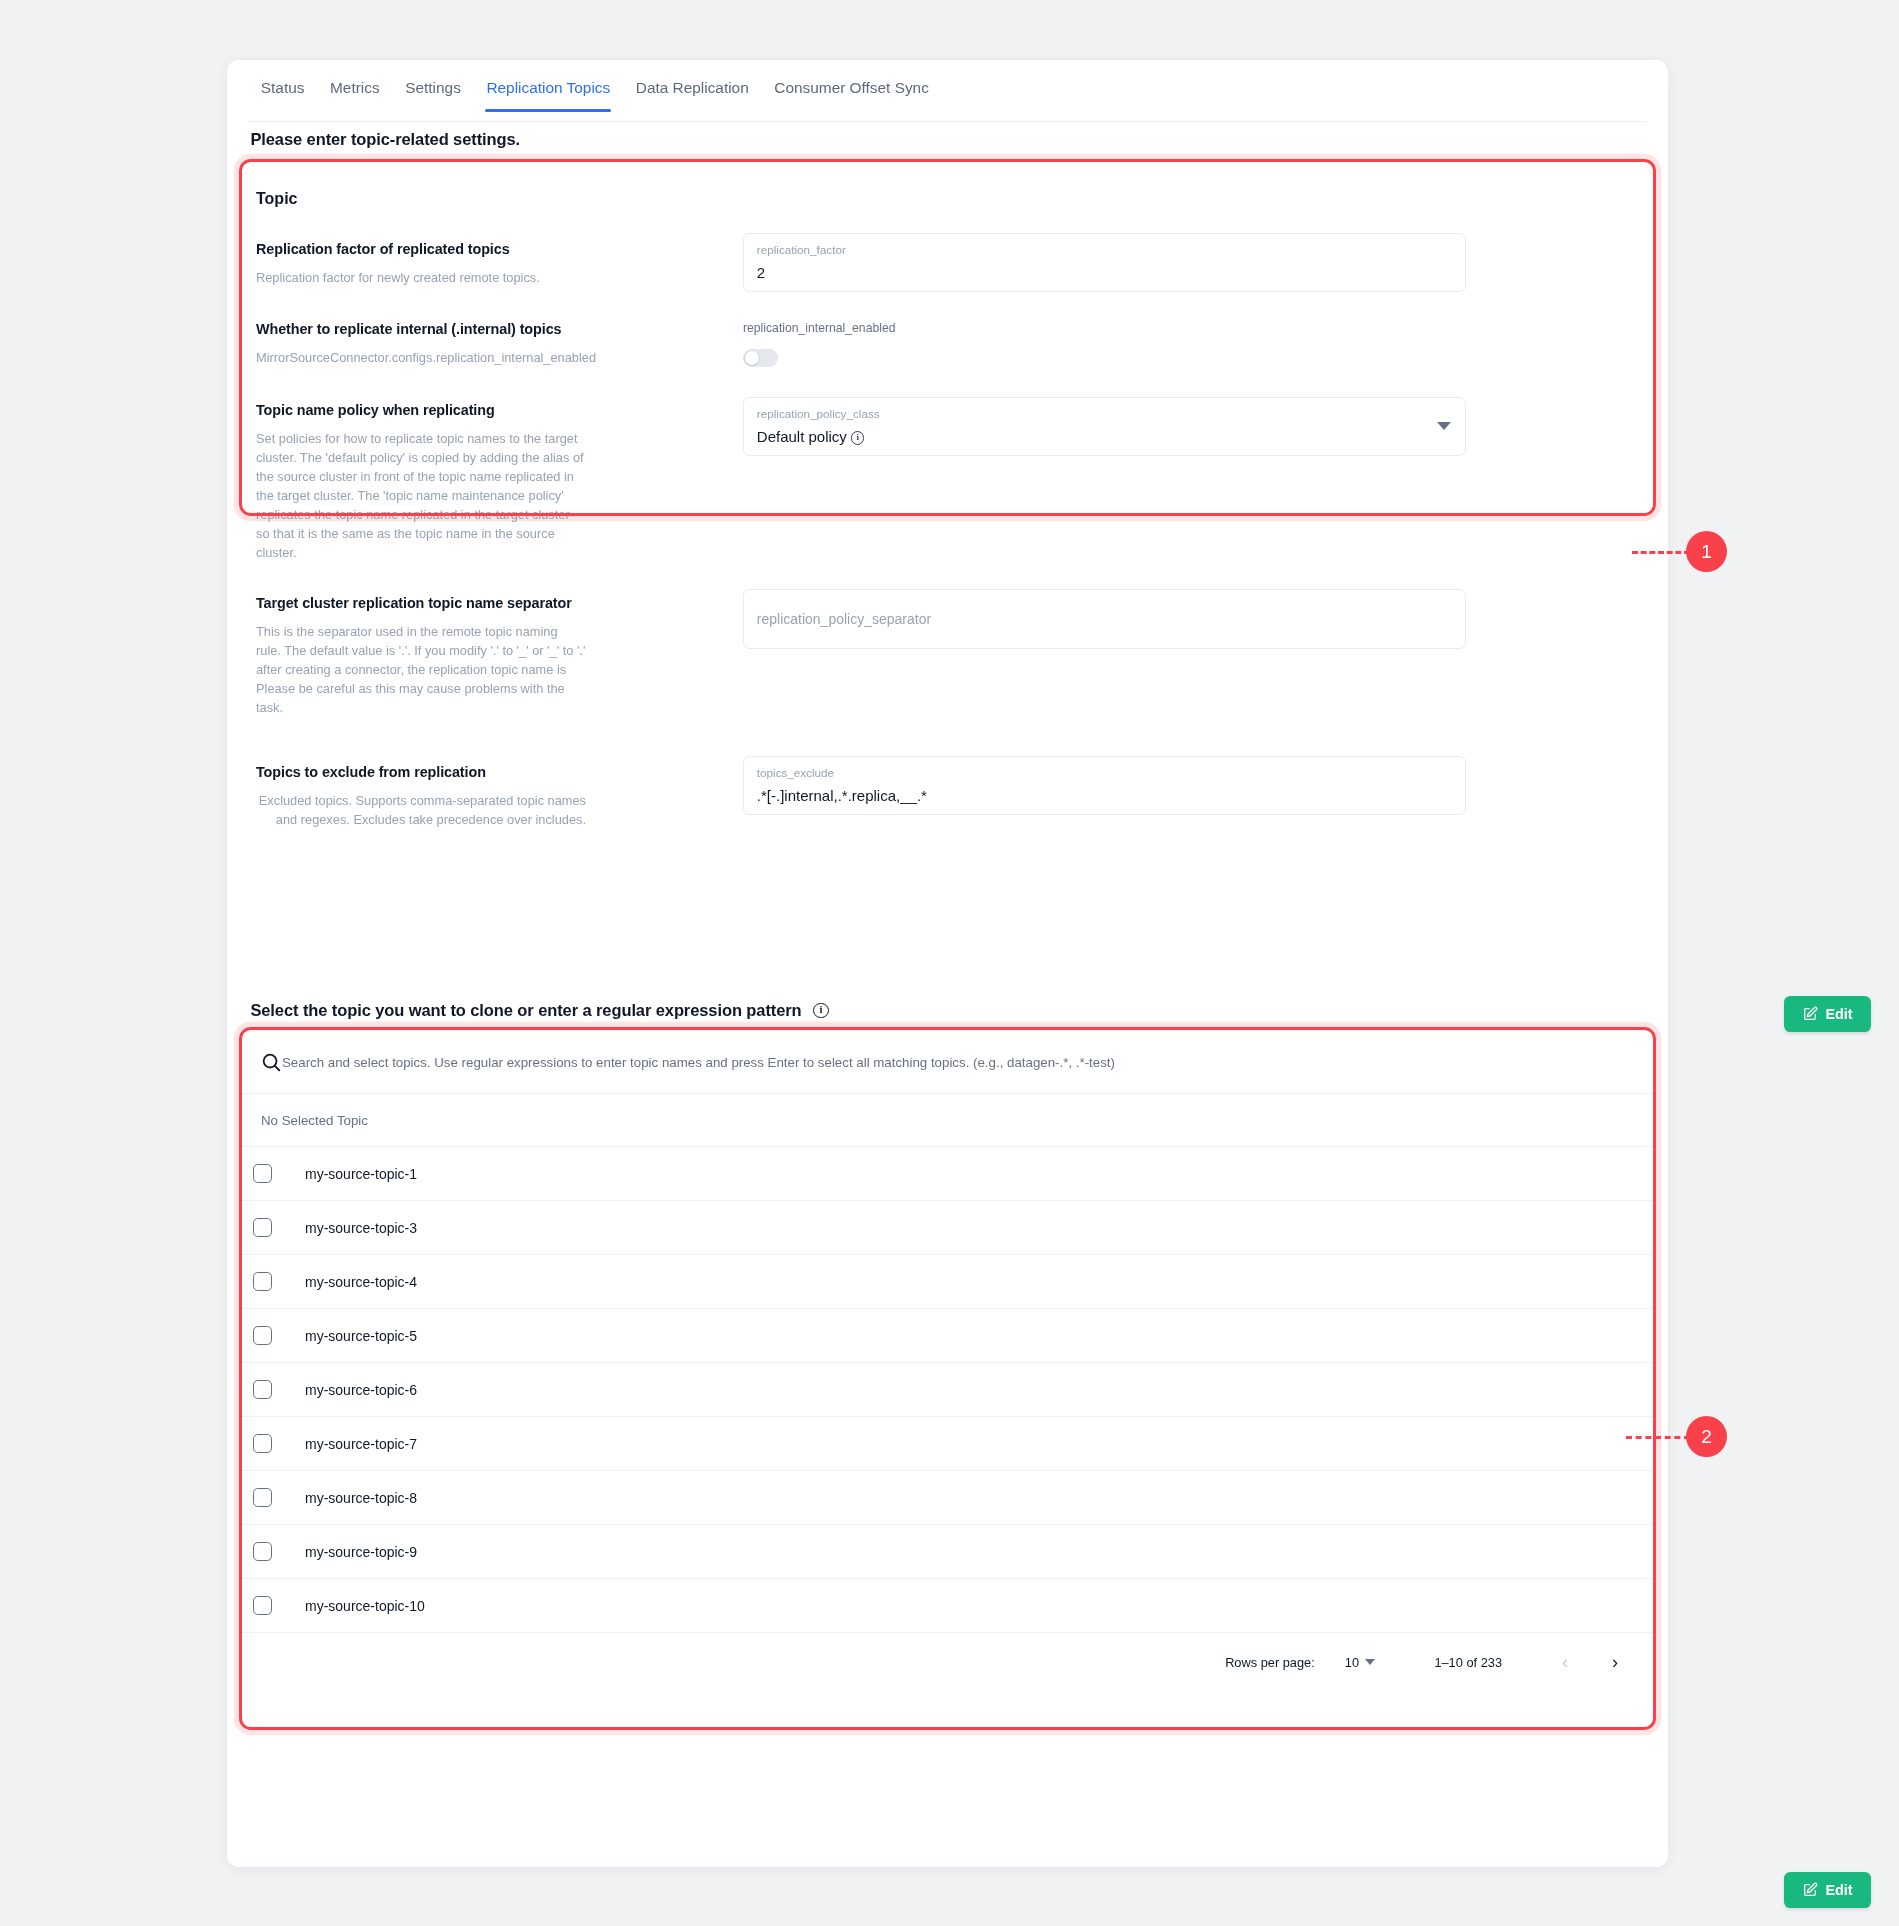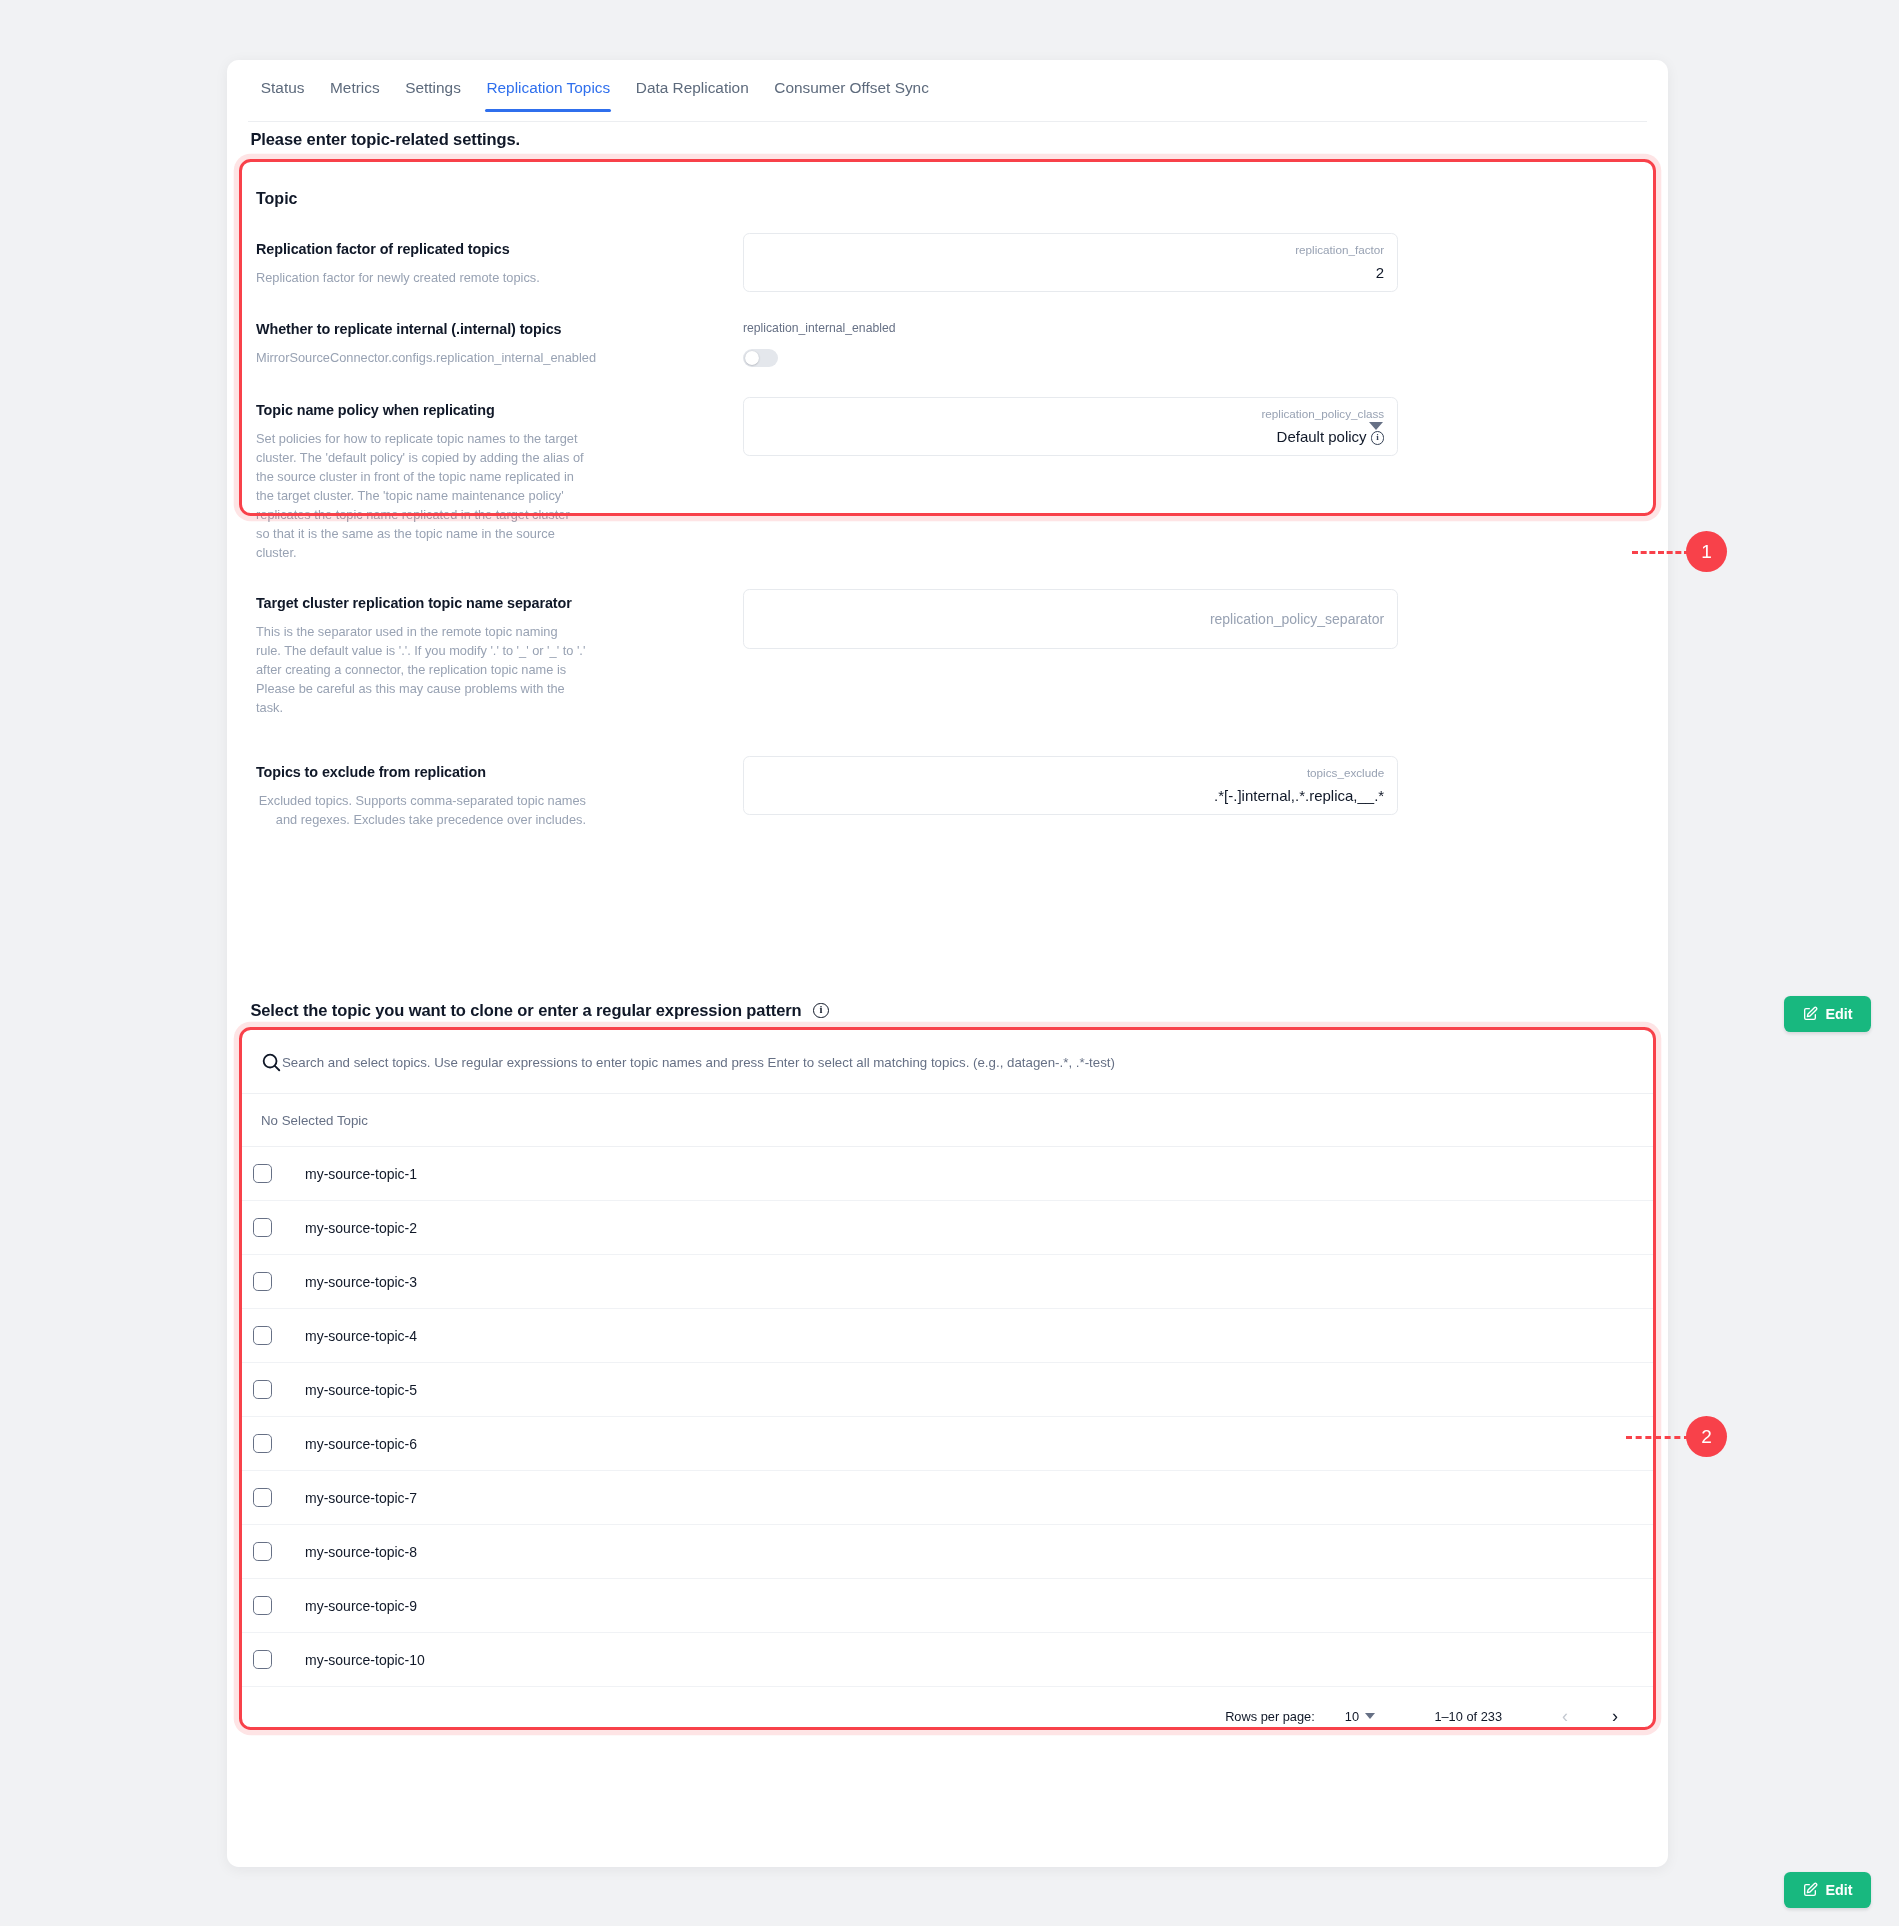--- a/index.html
+++ b/index.html
@@ -83,26 +83,25 @@
   }
   .row-desc {
     position: absolute; left: 0;
     width: 330px;
     font-size: 12.8px; line-height: 1.48; color: #98a2b3;
   }
 
   
   .field {
     position: absolute;
-    left: 487px; width: 655px;
+    left: 487px; width: 723px;
     border: 1.1px solid #e7eaee;
     border-radius: 6.4px;
     background: #fff;
     padding: 8.5px 12.8px;
-    text-align: right;
   }
   .field-label { font-size: 11.7px; color: #98a2b3; line-height: 1.4; }
   .field-value { font-size: 15px; color: #101828; margin-top: 4.3px; line-height: 1.3; }
   .field-ph    { font-size: 14px; color: #98a2b3; line-height: 1.3; }
 
   .select-caret {
     position: absolute; right: 14px; top: 50%;
     transform: translateY(-50%);
     width: 0; height: 0;
     border-left: 7px solid transparent;
@@ -335,24 +334,20 @@
       </div>
 
       <div class="no-selected">No Selected Topic</div>
 
       <div class="topic-row">
         <span class="cbox"></span>
         <span class="topic-name">my-source-topic-1</span>
       </div>
       <div class="topic-row">
         <span class="cbox"></span>
-        <span class="topic-name">my-source-topic-2</span>
-      </div>
-      <div class="topic-row">
-        <span class="cbox"></span>
         <span class="topic-name">my-source-topic-3</span>
       </div>
       <div class="topic-row">
         <span class="cbox"></span>
         <span class="topic-name">my-source-topic-4</span>
       </div>
       <div class="topic-row">
         <span class="cbox"></span>
         <span class="topic-name">my-source-topic-5</span>
       </div>

